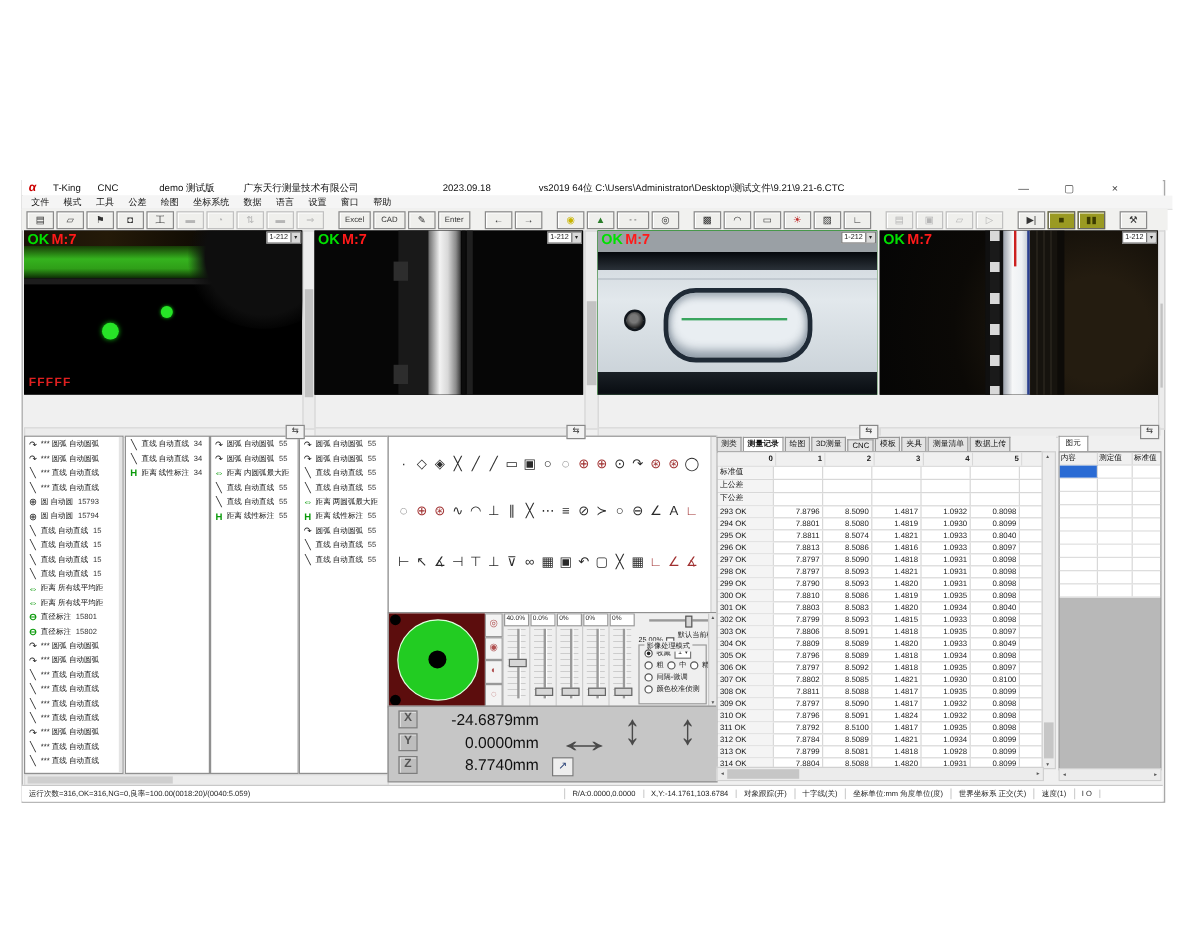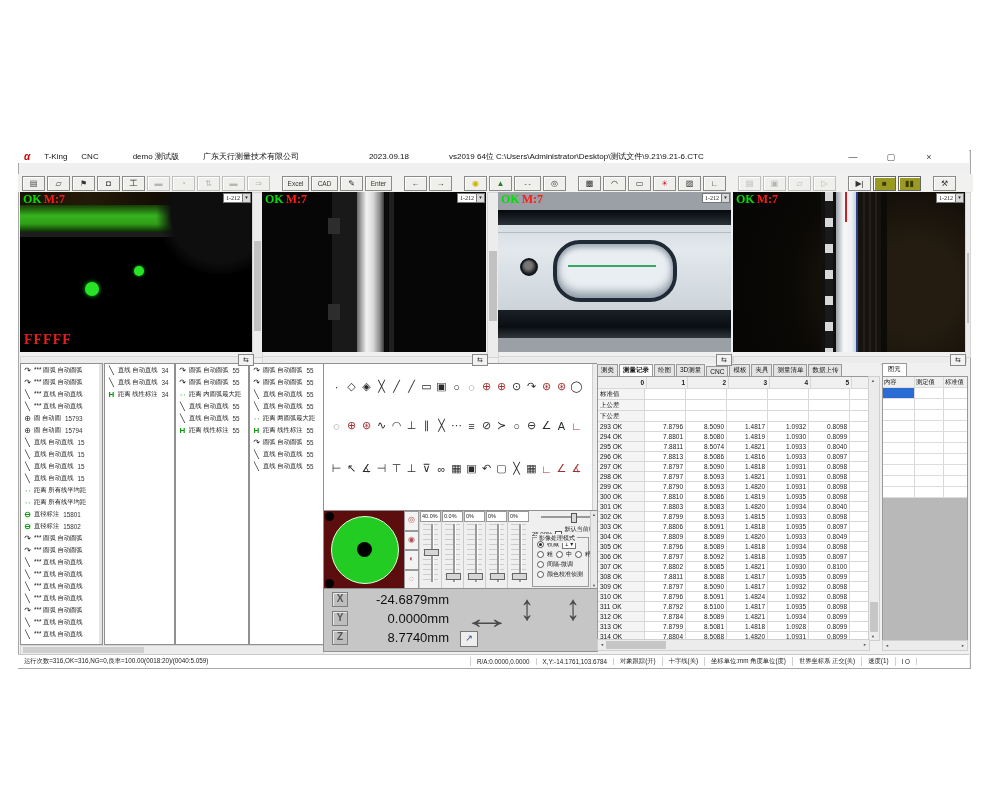--- a/index.html
+++ b/index.html
@@ -26,28 +26,28 @@
         font-size:8px;line-height:11px;display:flex;align-items:center;justify-content:center;margin-right:2px;
         color:#333;padding:0 2px;}
   .tbtn.t{padding:0 4px;font-size:6.5px;}
   .tbtn.d{color:#b5b5b5;border-color:#c0c0c0;}
   .tbtn.yl{color:#c8b400;}
   .tbtn.gr{color:#2a7d2a;}
   .tbtn.rd{color:#c03030;}
   .tbtn.ol{background:#9a9a22;color:#3a3a00;border-color:#666;}
   .tbtn.s{margin-left:10px;}
   
-  .cam{top:192px;height:160px;background:#000;overflow:hidden;font-family:Liberation Serif, serif;}
+  .cam{top:192px;height:137px;background:#000;overflow:hidden;}
   .cam.sel{outline:2px solid #00bb00;outline-offset:-2px;}
   .camlab{position:absolute;left:3px;top:0;z-index:6;font-size:12px;font-weight:bold;}
   .ok{color:#00e000;}  .mm{color:#ff1a1a;margin-left:2px;}
   .zoombox{position:absolute;right:1px;top:1px;z-index:6;background:#fff;border:1px solid #777;
            font-size:6px;display:flex;align-items:center;height:8px;color:#222;}
   .zoombox .dd{width:7px;height:8px;background:#d8d8d8;border-left:1px solid #777;text-align:center;font-size:5px;line-height:8px;}
-  .ffl{position:absolute;left:4px;bottom:4px;color:#e02020;font-size:14px;font-weight:bold;z-index:6;letter-spacing:1px;}
+  .ffl{position:absolute;left:4px;bottom:4px;color:#e02020;font-size:10px;font-weight:bold;z-index:6;letter-spacing:1px;}
   .vscr{top:192px;height:164px;background:#ececec;border:1px solid #d5d5d5;}
   .vthumb{position:absolute;left:1px;right:1px;background:#c2c2c2;}
   .hscr{top:356px;height:7px;background:#ececec;border:1px solid #d8d8d8;}
   .flipbtn{top:354px;height:10px;width:14px;background:#f2f2f2;border:1px solid #888;z-index:7;
            font-size:7px;line-height:9px;text-align:center;color:#333;}
   
   .c1top{position:absolute;left:0;top:0;width:100%;height:14px;background:linear-gradient(90deg,#1a1208,#241a08 30%,#120d04 60%,#000);}
   .c1stripe{position:absolute;left:0;top:13px;width:100%;height:27px;
             background:linear-gradient(180deg,#173a06,#35b31e 40%,#2f9e18 70%,#0c2a04);}
   .c1sphere{position:absolute;left:58%;top:-28px;width:130px;height:110px;border-radius:50%;
@@ -193,20 +193,33 @@
     <span style="margin-right:70px;">广东天行测量技术有限公司</span>
     <span style="margin-right:40px;">2023.09.18</span>
     <span>vs2019 64位 C:\Users\Administrator\Desktop\测试文件\9.21\9.21-6.CTC</span>
     <span class="winbtns">
       <span class="winbtn">—</span>
       <span class="winbtn">▢</span>
       <span class="winbtn">×</span>
     </span>
   </div>
 
+  <div class="abs menubar" id="menubar">
+      <span class="menu-item">文件</span>
+      <span class="menu-item">模式</span>
+      <span class="menu-item">工具</span>
+      <span class="menu-item">公差</span>
+      <span class="menu-item">绘图</span>
+      <span class="menu-item">坐标系统</span>
+      <span class="menu-item">数据</span>
+      <span class="menu-item">语言</span>
+      <span class="menu-item">设置</span>
+      <span class="menu-item">窗口</span>
+      <span class="menu-item">帮助</span>
+    </div>
 
   <div class="abs toolbar" id="toolbar">
       <div class="tbtn">▤</div>
       <div class="tbtn">▱</div>
       <div class="tbtn">⚑</div>
       <div class="tbtn">◘</div>
       <div class="tbtn">工</div>
       <div class="tbtn d">▬</div>
       <div class="tbtn d">◔</div>
       <div class="tbtn d">⇅</div>

